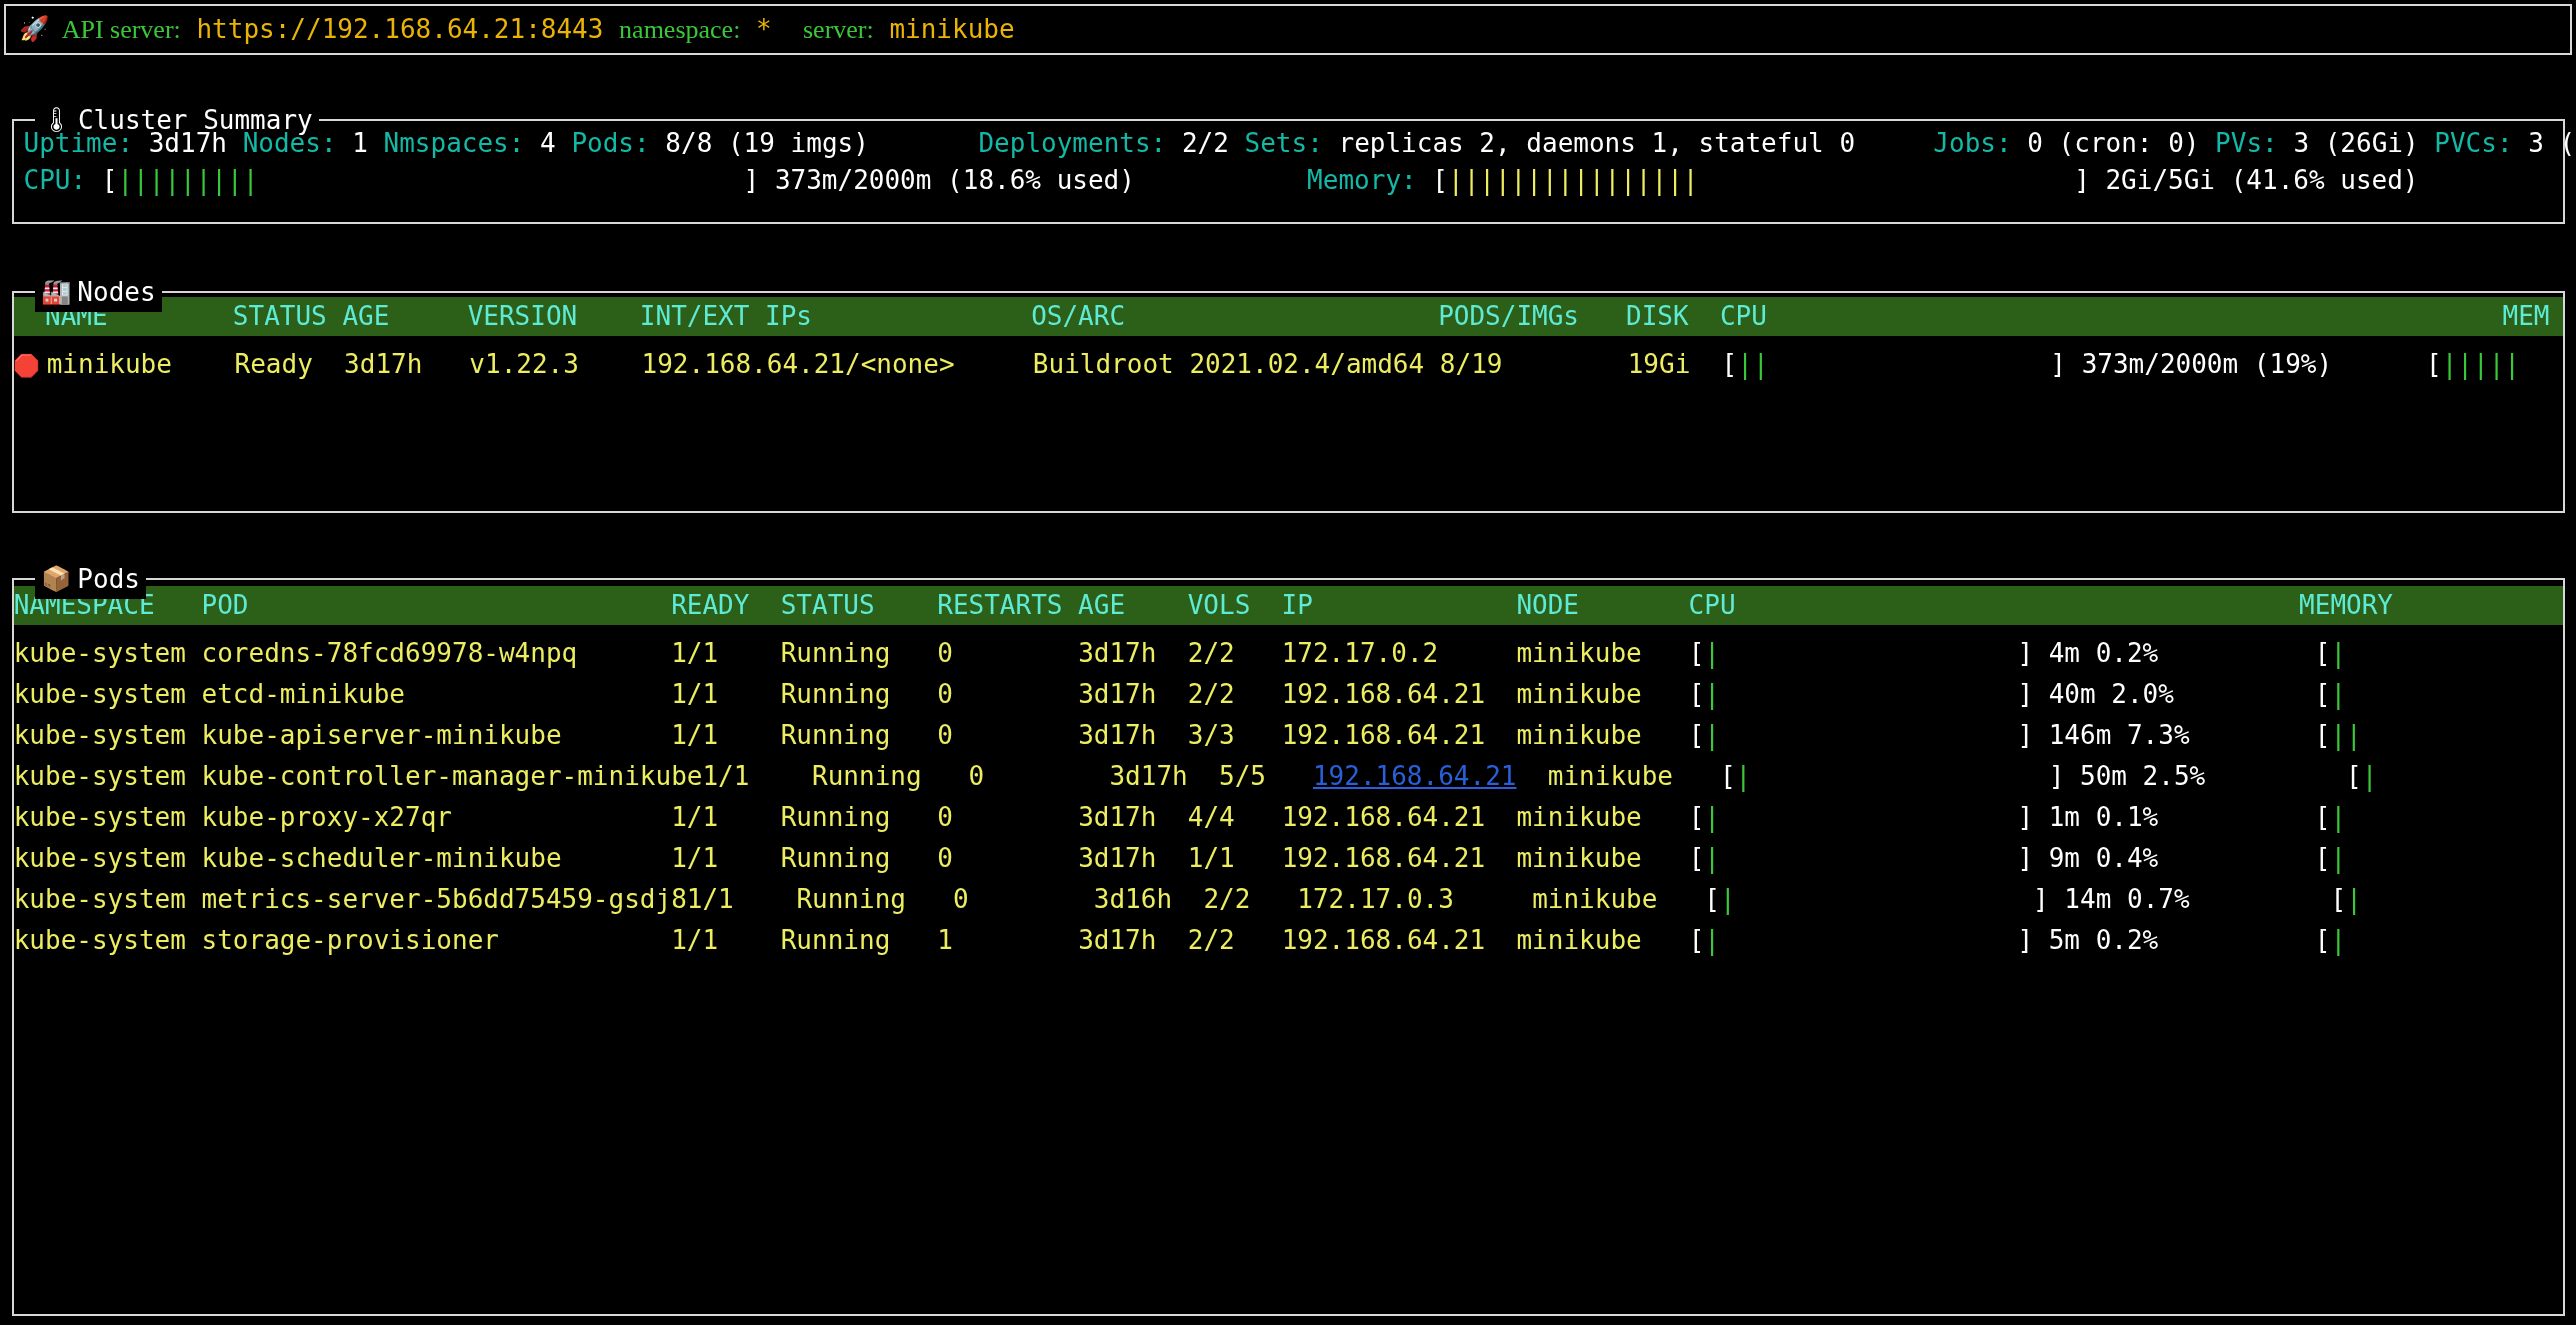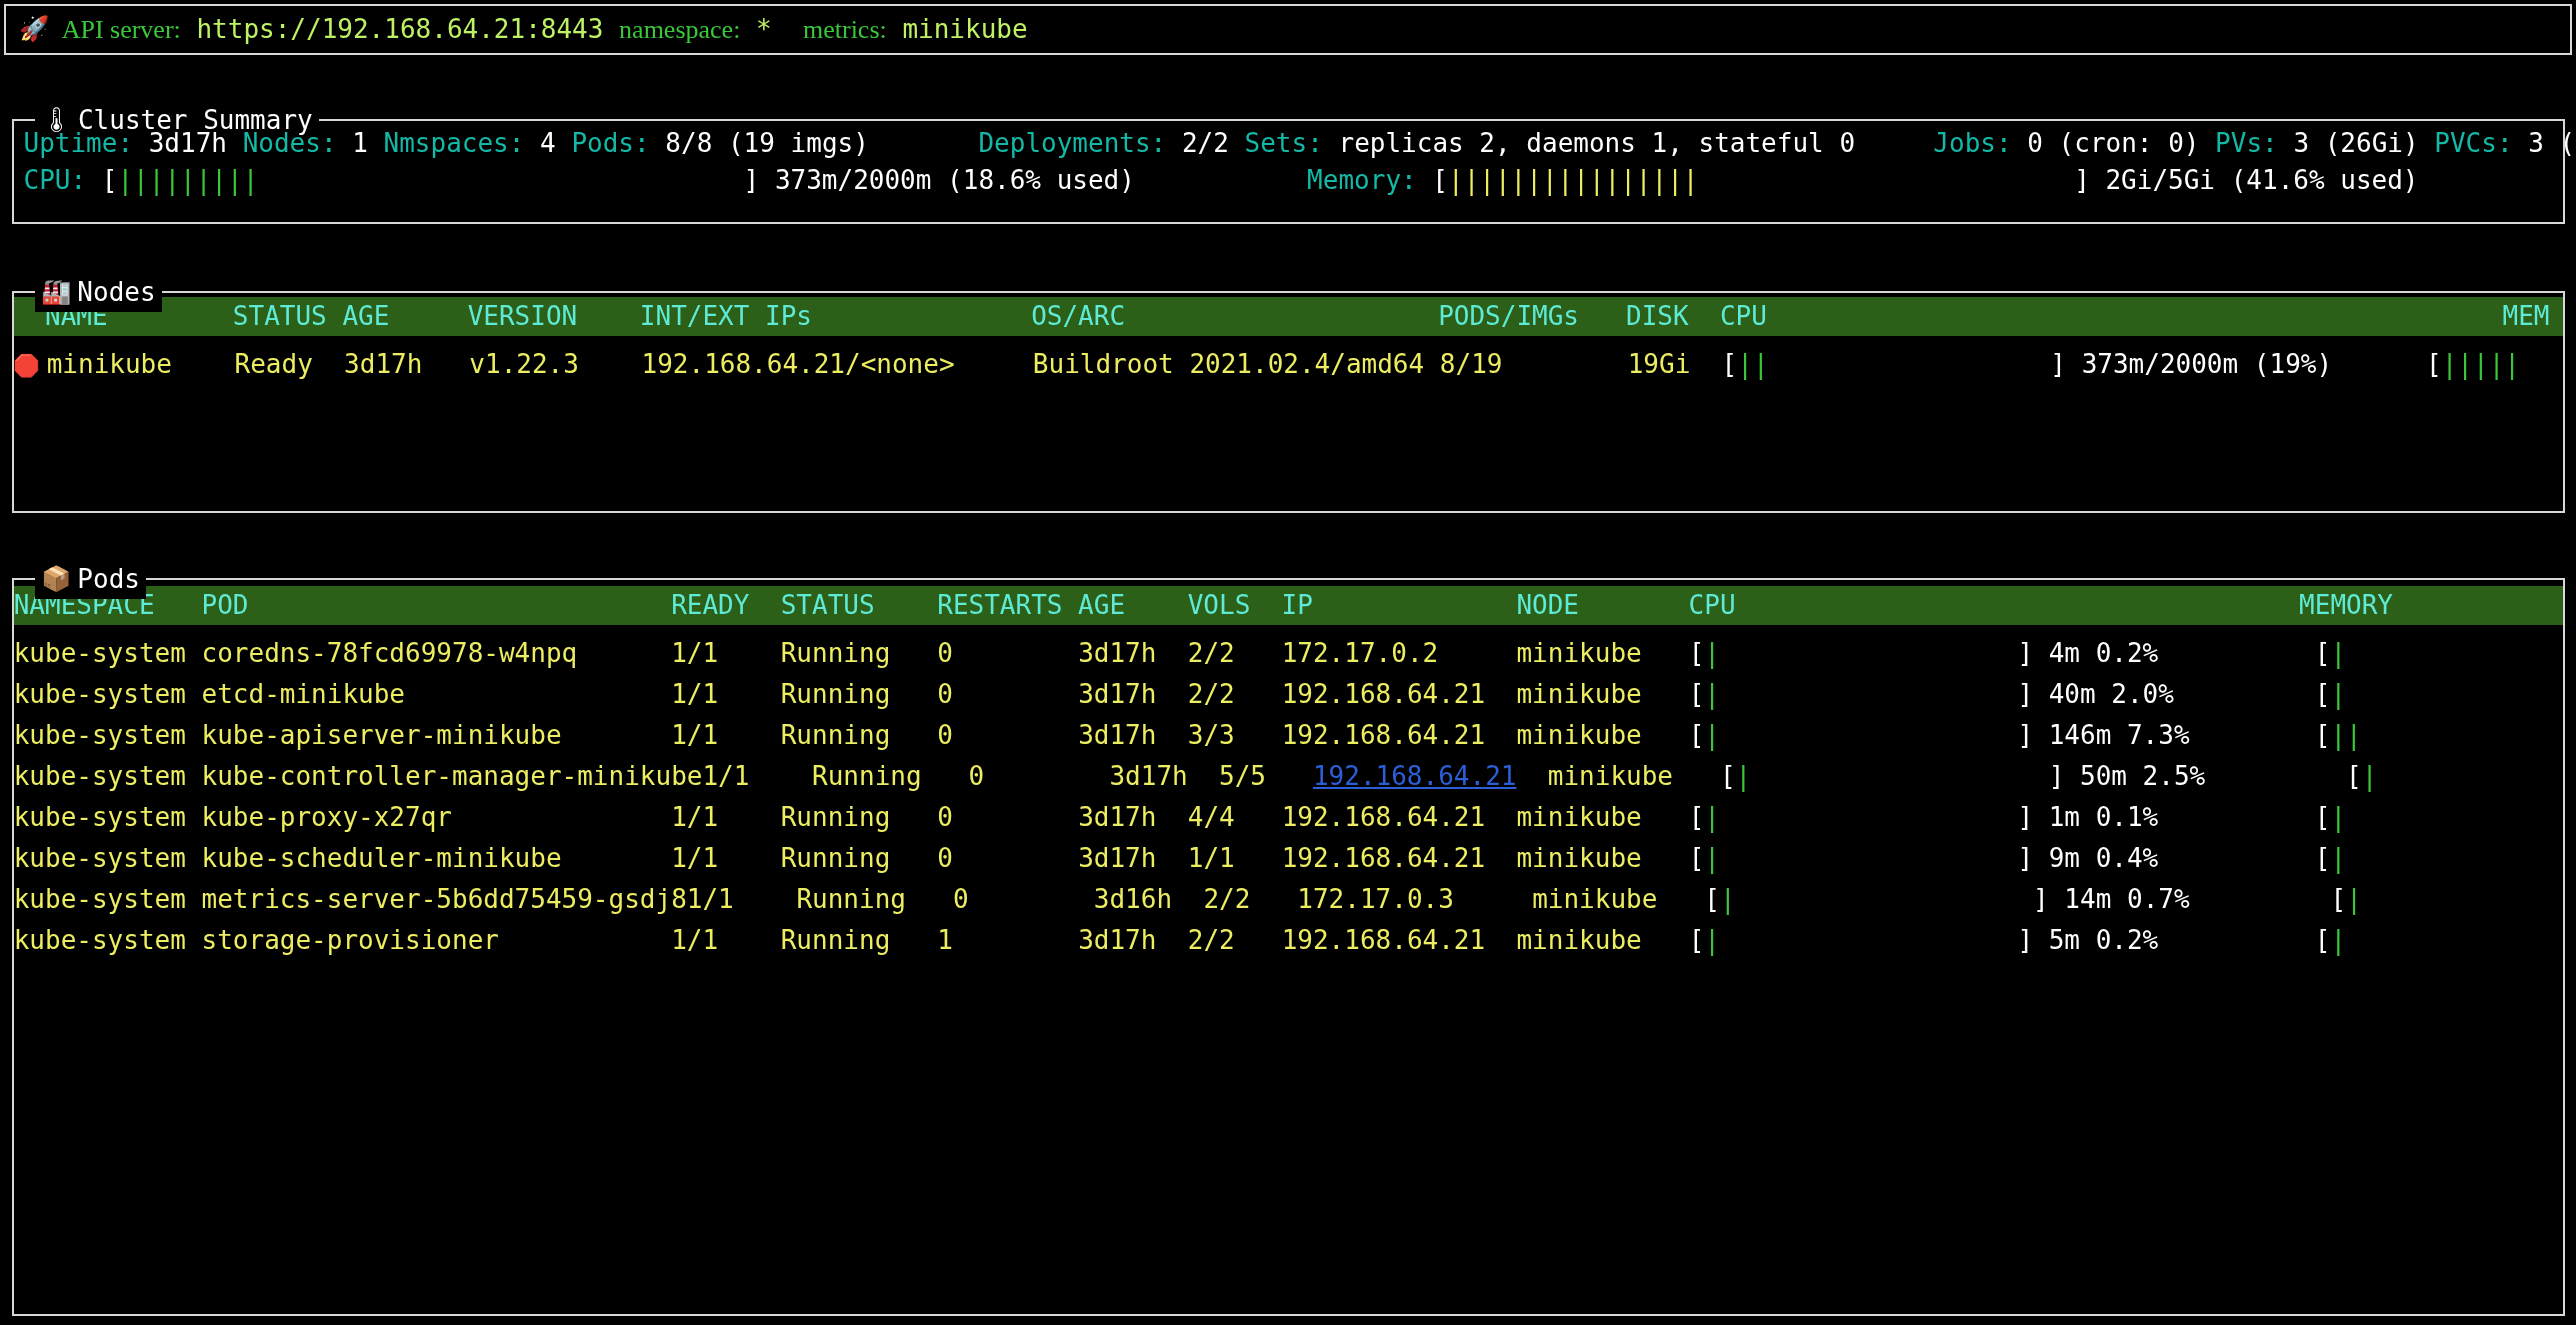--- a/index.html
+++ b/index.html
@@ -66,21 +66,21 @@
     display: flex;
     align-items: center;
   }
   .rocket {
     font-family: "DejaVu Sans", sans-serif;
     font-size: 24.4px;
     margin-right: 11.7px;
     line-height: 1;
   }
   .lbl-green { color: #3ac73a; font-family: Liberation Serif, serif; }
-  .val-white { color: #bef264; }
+  .val-white { color: #eab308; }
 
   
   #summary-box {
     left: 11.7px;
     top: 119px;
     width: 2553px;
     height: 105px;
     padding: 3.9px 0 0 0;
   }
   .sum-row {
@@ -142,21 +142,21 @@
     width: 33px;
   }
 </style>
 </head>
 <body>
 
 <div class="screen">
 
   <div class="box" id="header-box">
     <div class="hdr-line">
-      <span class="rocket">🚀</span><span class="lbl-green">API server:</span><span> </span><span class="val-white">https://192.168.64.21:8443</span><span> </span><span class="lbl-green">namespace:</span><span> </span><span class="val-white">*</span><span>  </span><span class="lbl-green">metrics:</span><span> </span><span class="val-white">minikube</span>
+      <span class="rocket">🚀</span><span class="lbl-green">API server:</span><span> </span><span class="val-white">https://192.168.64.21:8443</span><span> </span><span class="lbl-green">namespace:</span><span> </span><span class="val-white">*</span><span>  </span><span class="lbl-green">server:</span><span> </span><span class="val-white">minikube</span>
     </div>
   </div>
 
   <div class="box" id="summary-box">
     <div class="box-title">
       <span class="emoji">🌡</span>
         <span>Cluster Summary</span>
     </div>
     <div class="sum-row" id="sum-row-1"><span class="lbl-y">Uptime:</span> <span class="val-w">3d17h</span> <span class="lbl-y">Nodes:</span> <span class="val-w">1</span> <span class="lbl-y">Nmspaces:</span> <span class="val-w">4</span> <span class="lbl-y">Pods:</span> <span class="val-w">8/8 (19 imgs)</span>       <span class="lbl-y">Deployments:</span> <span class="val-w">2/2</span> <span class="lbl-y">Sets:</span> <span class="val-w">replicas 2, daemons 1, stateful 0</span>     <span class="lbl-y">Jobs:</span> <span class="val-w">0 (cron: 0)</span> <span class="lbl-y">PVs:</span> <span class="val-w">3 (26Gi)</span> <span class="lbl-y">PVCs:</span> <span class="val-w">3 (26Gi)</span></div>
     <div class="sum-row" id="sum-row-2"><span class="lbl-y">CPU:</span> <span><span class="w val-w">[</span><span class="gauge-green">|||||||||</span>                               <span class="w val-w">]</span></span> <span class="val-w">373m/2000m (18.6% used)</span>           <span class="lbl-y">Memory:</span> <span><span class="w val-w">[</span><span class="gauge-yellow">||||||||||||||||</span>                        <span class="w val-w">]</span></span> <span class="val-w">2Gi/5Gi (41.6% used)</span></div>

